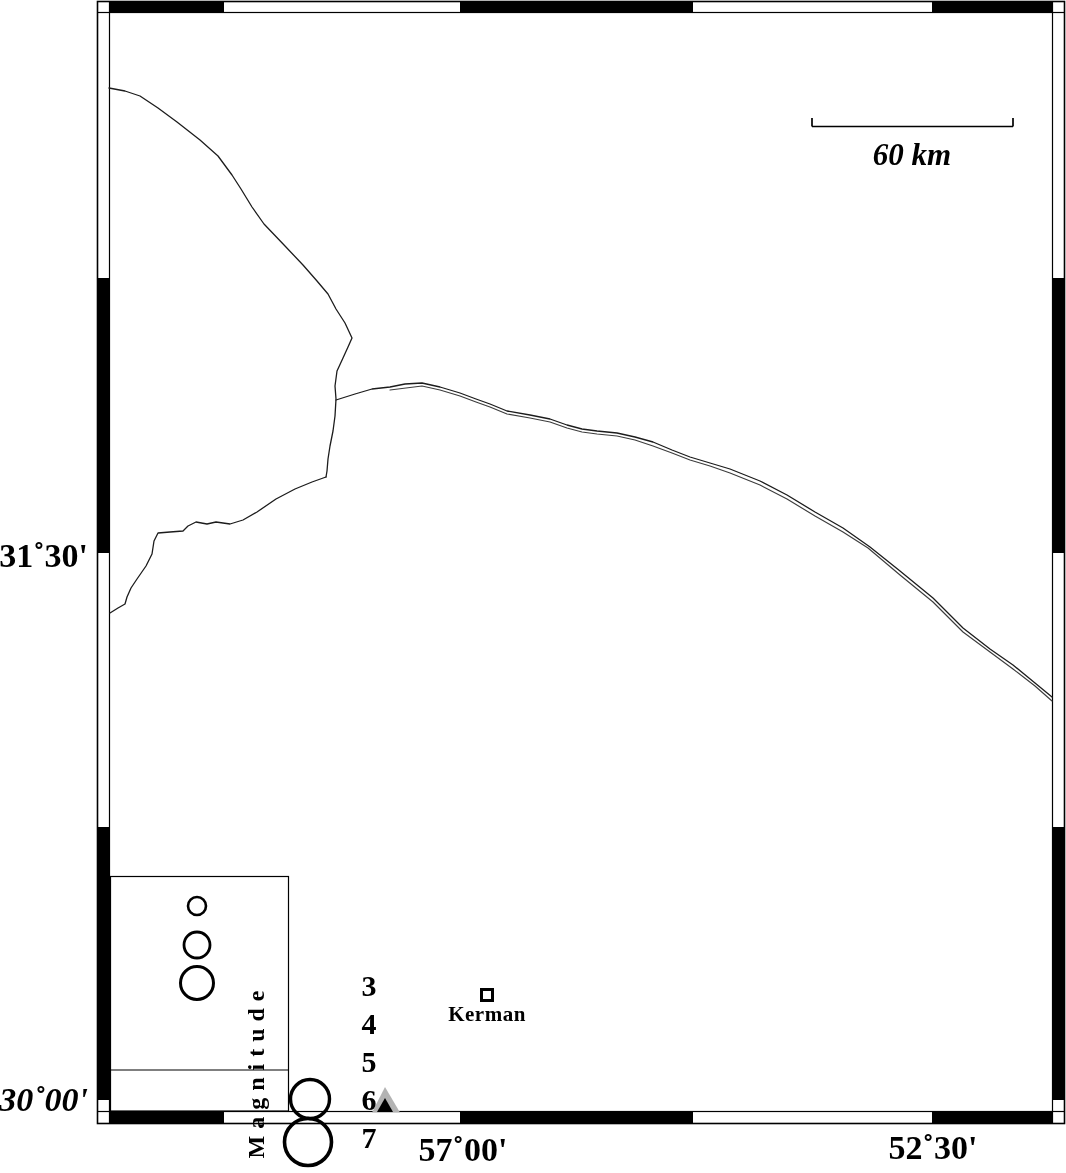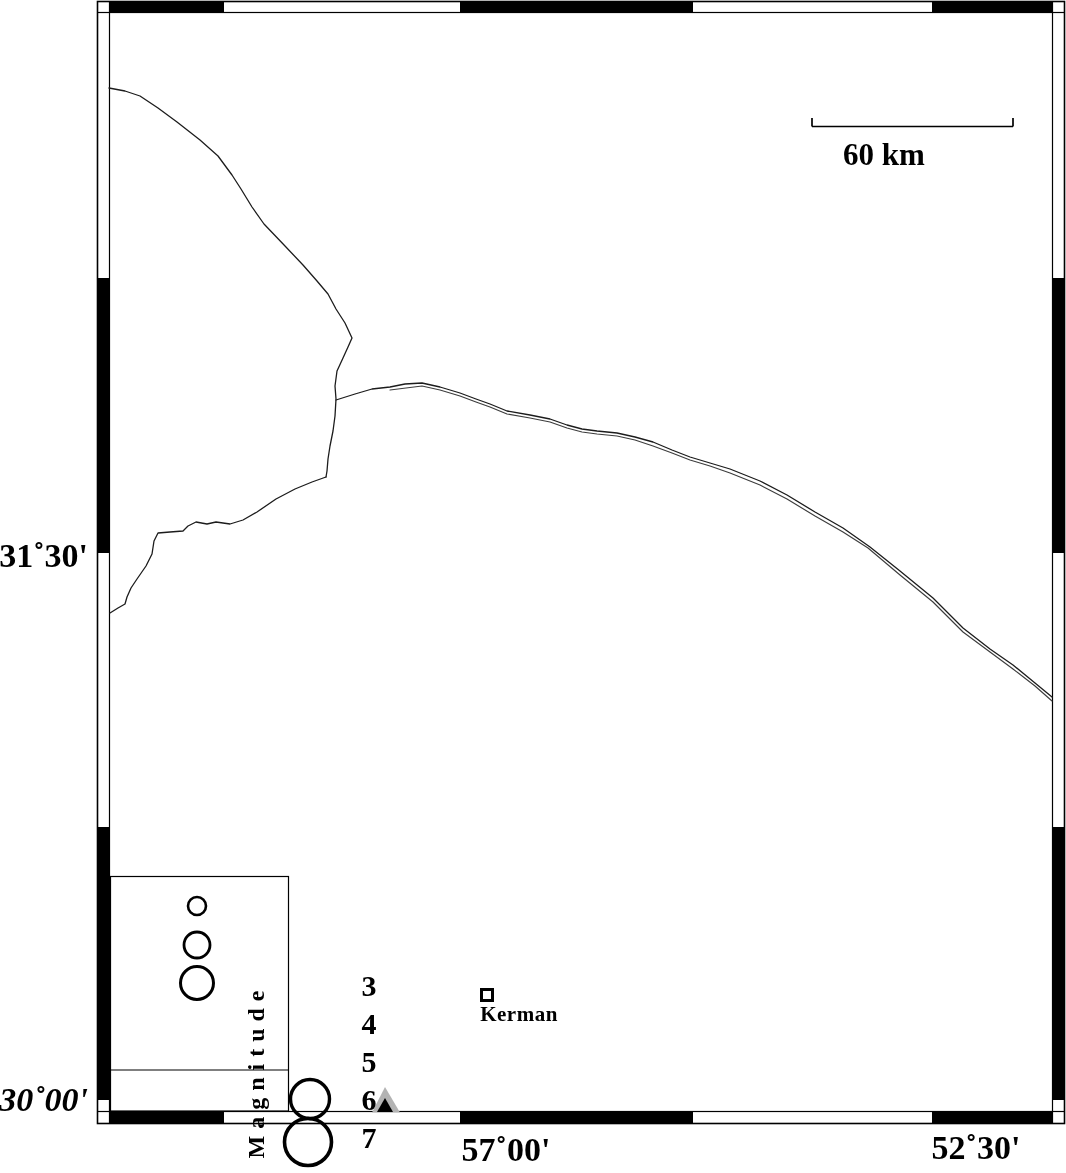--- a/index.html
+++ b/index.html
@@ -8,21 +8,21 @@
     width:1066px;height:1173px;
     background:#fff;
     font-family:"Liberation Serif","DejaVu Serif",serif;
     color:#000;
     overflow:hidden;
   }
   .stage svg{position:absolute;left:0;top:0;}
   .lbl{position:absolute;font-weight:bold;white-space:nowrap;line-height:1;}
   .coord{font-size:34px;}
   .lat{transform:translateY(-50%);text-align:right;}
-  .lon{transform:translate(-50%,-50%);margin-left:43px;}
+  .lon{transform:translate(-50%,-50%);}
   .scalebar-label{font-size:31px;transform:translate(-50%,-50%);}
   .city-label{font-size:21px;transform:translate(-50%,-50%);letter-spacing:0.5px;}
   .mag-num{font-size:30px;transform:translate(-50%,-50%);}
   .mag-title{
     font-size:24px;letter-spacing:7px;
     transform:translate(-50%,-50%) rotate(-90deg);
   }
 </style>
 </head>
 <body>
@@ -97,23 +97,23 @@
 
     <rect x="481.5" y="989.5" width="11" height="11" fill="#fff" stroke="#000" stroke-width="3"></rect>
   </svg>
 
   <div class="lbl coord lat" style="right:978px; top:556px;">31˚30'</div>
   <div class="lbl coord lat" style="right:978px; top:1100px;font-style:italic;">30˚00'</div>
 
   <div class="lbl coord lon" style="left:463px; top:1150px;">57˚00'</div>
   <div class="lbl coord lon" style="left:933px; top:1148px;">52˚30'</div>
 
-  <div class="lbl scalebar-label" style="left:884px; top:154px;">60 km</div>
+  <div class="lbl scalebar-label" style="left:912px; top:154px;font-style:italic;">60 km</div>
 
-  <div class="lbl city-label" style="left:487px; top:1014px;margin-left:32px;">Kerman</div>
+  <div class="lbl city-label" style="left:487px; top:1014px;">Kerman</div>
 
   <div class="lbl mag-title" style="left:256px; top:1071px;">Magnitude</div>
 
   <div class="lbl mag-num" style="left:369px; top:986px;">3</div>
   <div class="lbl mag-num" style="left:369px; top:1024px;">4</div>
   <div class="lbl mag-num" style="left:369px; top:1062px;">5</div>
   <div class="lbl mag-num" style="left:369px; top:1100px;">6</div>
   <div class="lbl mag-num" style="left:369px; top:1138px;">7</div>
 
 </div>

